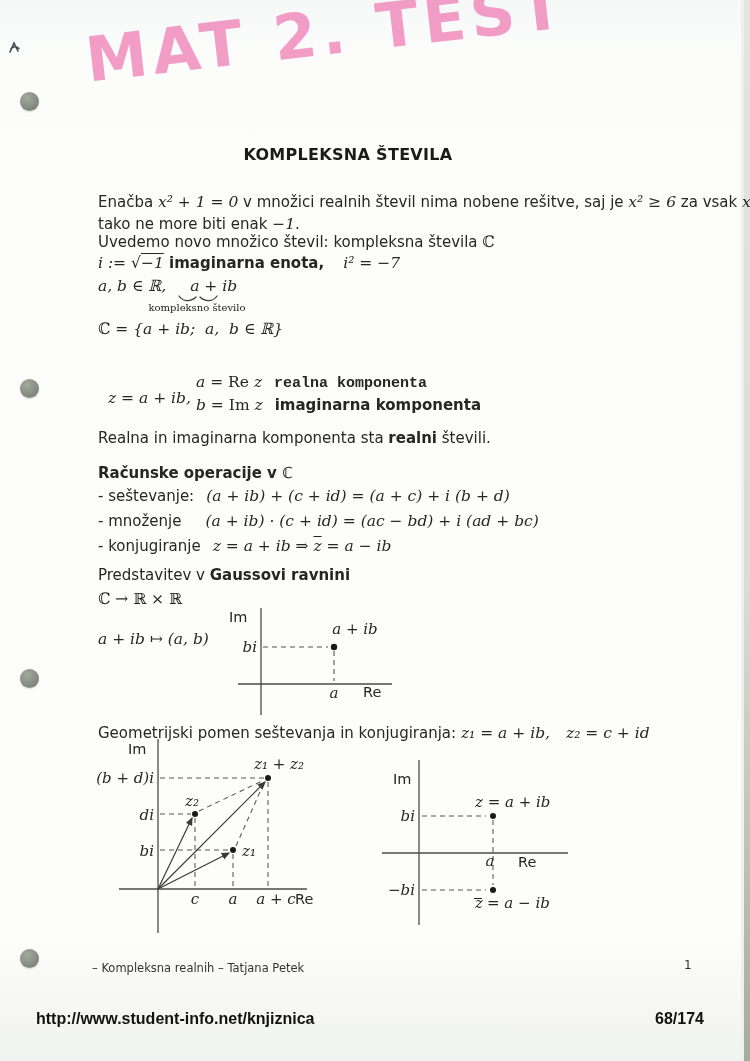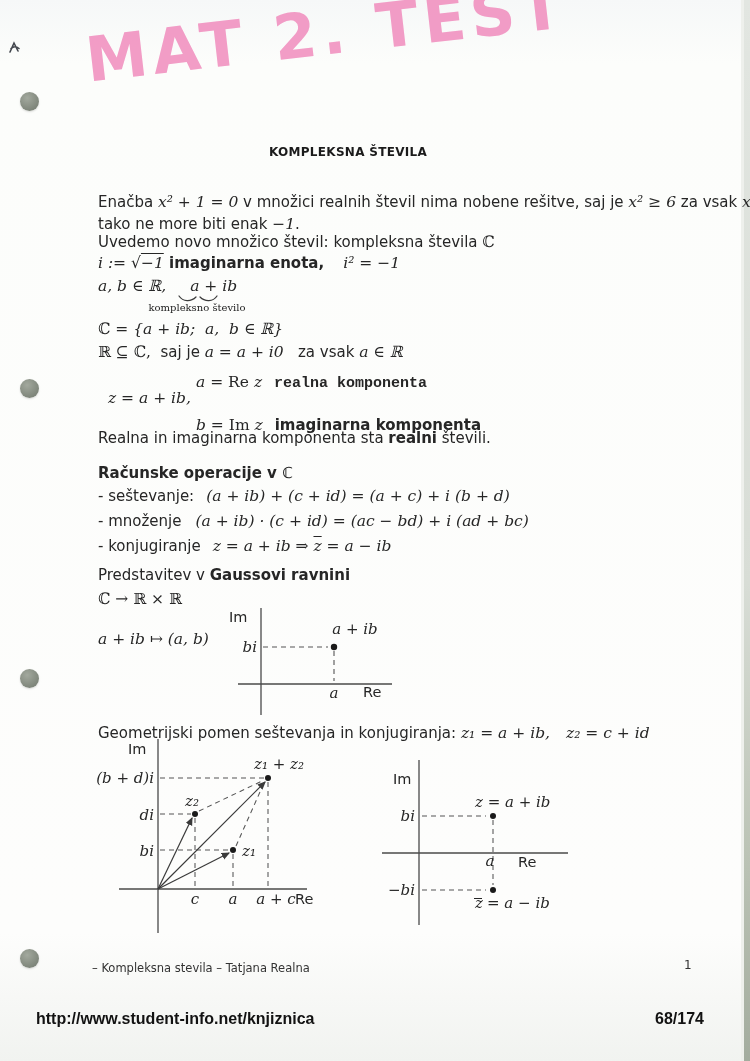--- a/index.html
+++ b/index.html
@@ -9,21 +9,21 @@
         font-family:"DejaVu Sans",sans-serif;color:#262626;}
   .edge-right{position:absolute;right:0;top:0;width:6px;height:1061px;
         background:linear-gradient(180deg,#e2e6e1 0%,#d8ddd6 55%,#bcc4b6 80%,#a3ac9e 100%);}
   .edge-right2{position:absolute;right:6px;top:0;width:3px;height:1061px;background:#eef0ec;}
   .punch{position:absolute;left:20px;width:19px;height:19px;border-radius:50%;
         background:radial-gradient(circle at 38% 32%,#a3a99e,#7f867b 70%,#6f766b);box-shadow:0 1px 2px rgba(0,0,0,.15);}
   .handwriting{position:absolute;left:82px;top:24px;font-family:"DejaVu Sans",sans-serif;
         font-size:62px;font-weight:bold;letter-spacing:5px;color:#f190bf;opacity:.88;
         transform:rotate(-6.5deg);transform-origin:left top;white-space:pre;}
   .doc-title{position:absolute;top:145px;left:0;width:696px;text-align:center;
-        font-weight:bold;font-size:12px;letter-spacing:.3px;color:#1b1b1b;}
+        font-weight:bold;font-size:16px;letter-spacing:.3px;color:#1b1b1b;}
   .line{position:absolute;left:98px;font-size:15px;white-space:pre;line-height:1.25;}
   .line .m{font-family:"DejaVu Serif",serif;font-style:italic;font-size:15.5px;}
   .line .rm{font-family:"DejaVu Serif",serif;font-style:normal;font-size:15.5px;}
   .line .bold{font-weight:bold;font-family:"DejaVu Sans",sans-serif;font-style:normal;font-size:15px;}
   .line .ol{text-decoration:overline;}
   .brace-label{position:absolute;left:122px;top:302px;width:150px;text-align:center;
         font-family:"DejaVu Serif",serif;font-size:10px;color:#222;}
   svg text{fill:#262626;}
   svg .sl{font-family:"DejaVu Serif",serif;font-style:italic;font-size:15px;}
   svg .sr{font-family:"DejaVu Sans",sans-serif;font-size:14.5px;}
@@ -52,39 +52,38 @@
     <path d="M2,12 L6,3 L10,11 M3,8.5 Q7,5 11,8.5" stroke="#42464d" stroke-width="1.6" fill="none" stroke-linecap="round"></path>
   </svg>
 
   <div class="handwriting">MAT 2. TEST</div>
 
   <div class="doc-title">KOMPLEKSNA ŠTEVILA</div>
 
   <div class="line" style="top:193px"><span>Enačba </span><span class="m">x² + 1 = 0</span><span> v množici realnih števil nima nobene rešitve, saj je </span><span class="m">x² ≥ 6</span><span> za vsak </span><span class="m">x ∈ ℝ</span></div>
   <div class="line" style="top:215px"><span>tako ne more biti enak </span><span class="m">−1</span><span>.</span></div>
   <div class="line" style="top:233px"><span>Uvedemo novo množico števil: kompleksna števila </span><span class="rm">ℂ</span></div>
-  <div class="line" style="top:254px"><span class="m">i := </span><span class="rm">√</span><span class="m ol">−1</span><span class="bold"> imaginarna enota,</span><span>    </span><span class="m">i² = −1</span></div>
+  <div class="line" style="top:254px"><span class="m">i := </span><span class="rm">√</span><span class="m ol">−1</span><span class="bold"> imaginarna enota,</span><span>    </span><span class="m">i² = −7</span></div>
   <div class="line" style="top:277px"><span class="m">a, b ∈ ℝ,</span><span class="m" style="margin-left: 24px;">a + ib</span></div>
 
   <svg style="position:absolute;left:178px;top:294px" width="40" height="10" viewBox="0 0 40 10">
     <path d="M1,2 C5,8 13,8 18,3 M22,3 C27,8 35,8 39,2" stroke="#3a3a3a" stroke-width="1.2" fill="none" stroke-linecap="round"></path>
   </svg>
   <div class="brace-label">kompleksno število</div>
 
   <div class="line" style="top:320px"><span class="rm">ℂ</span><span class="m"> = {a + ib;  a,  b ∈ ℝ}</span></div>
-  <div class="line" style="top:343px"><span class="rm">ℝ ⊆ ℂ,</span><span>  saj je </span><span class="m">a = a + i0</span><span>   za vsak </span><span class="m">a ∈ ℝ</span></div>
 
   <div class="line" style="top:373px;left:196px"><span class="m">a = </span><span class="rm">Re </span><span class="m">z</span><span class="bold" style="margin-left: 12px; font-family: Liberation Mono, monospace;">realna komponenta</span></div>
   <div class="line" style="top:389px;left:108px"><span class="m">z = a + ib,</span></div>
-  <div class="line" style="top:416px;left:196px"><span class="m">b = </span><span class="rm">Im </span><span class="m">z</span><span class="bold" style="margin-left: 12px;">imaginarna komponenta</span></div>
+  <div class="line" style="top:396px;left:196px"><span class="m">b = </span><span class="rm">Im </span><span class="m">z</span><span class="bold" style="margin-left: 12px;">imaginarna komponenta</span></div>
   <div class="line" style="top:464px"><span class="bold">Računske operacije v </span><span class="rm bold">ℂ</span></div>
 
   <div class="line" style="top:429px"><span>Realna in imaginarna komponenta sta </span><span class="bold">realni</span><span> števili.</span></div>
   <div class="line" style="top:487px"><span>- seštevanje:</span><span class="m" style="margin-left: 12px;">(a + ib) + (c + id) = (a + c) + i (b + d)</span></div>
-  <div class="line" style="top:512px"><span>- množenje</span><span class="m" style="margin-left: 14px; text-align: right;">(a + ib) · (c + id) = (ac − bd) + i (ad + bc)</span></div>
+  <div class="line" style="top:512px"><span>- množenje</span><span class="m" style="margin-left: 24px; text-align: right;">(a + ib) · (c + id) = (ac − bd) + i (ad + bc)</span></div>
   <div class="line" style="top:566px"><span>Predstavitev v </span><span class="bold">Gaussovi ravnini</span></div>
 
   <div class="line" style="top:537px"><span>- konjugiranje</span><span class="m" style="margin-left: 12px;">z = a + ib ⇒ </span><span class="m ol">z</span><span class="m"> = a − ib</span></div>
   <div class="line" style="top:590px"><span class="rm">ℂ → ℝ × ℝ</span></div>
   <div class="line" style="top:630px"><span class="m">a + ib ↦ (a, b)</span></div>
 
   <svg style="position:absolute;left:215px;top:603px" width="210" height="115" viewBox="0 0 210 115">
     <line x1="46" y1="5" x2="46" y2="112" stroke="#4a4a4a" stroke-width="1.3"></line>
     <line x1="23" y1="81" x2="177" y2="81" stroke="#4a4a4a" stroke-width="1.3"></line>
     <text class="sr" x="14" y="19">Im</text>
@@ -153,19 +152,19 @@
 
     <text class="sl" x="43" y="68" text-anchor="end">bi</text>
     <text class="sl" x="43" y="142" text-anchor="end">−bi</text>
     <text class="sl" x="103" y="54">z = a + ib</text>
     <text class="sl" x="118" y="113" text-anchor="middle">a</text>
     <line x1="102" y1="145.5" x2="110" y2="145.5" stroke="#262626" stroke-width="1"></line>
     <text class="sl" x="103" y="155">z</text>
     <text class="sl" x="115" y="155">= a − ib</text>
   </svg>
 
-  <div class="footer-left">– Kompleksna stevila – Tatjana Realna</div>
+  <div class="footer-left">– Kompleksna realnih – Tatjana Petek</div>
   <div class="footer-page">1</div>
 
   <div class="statusbar-url">http://www.student-info.net/knjiznica</div>
   <div class="statusbar-pages">68/174</div>
 
 </div>
 
 </body></html>

